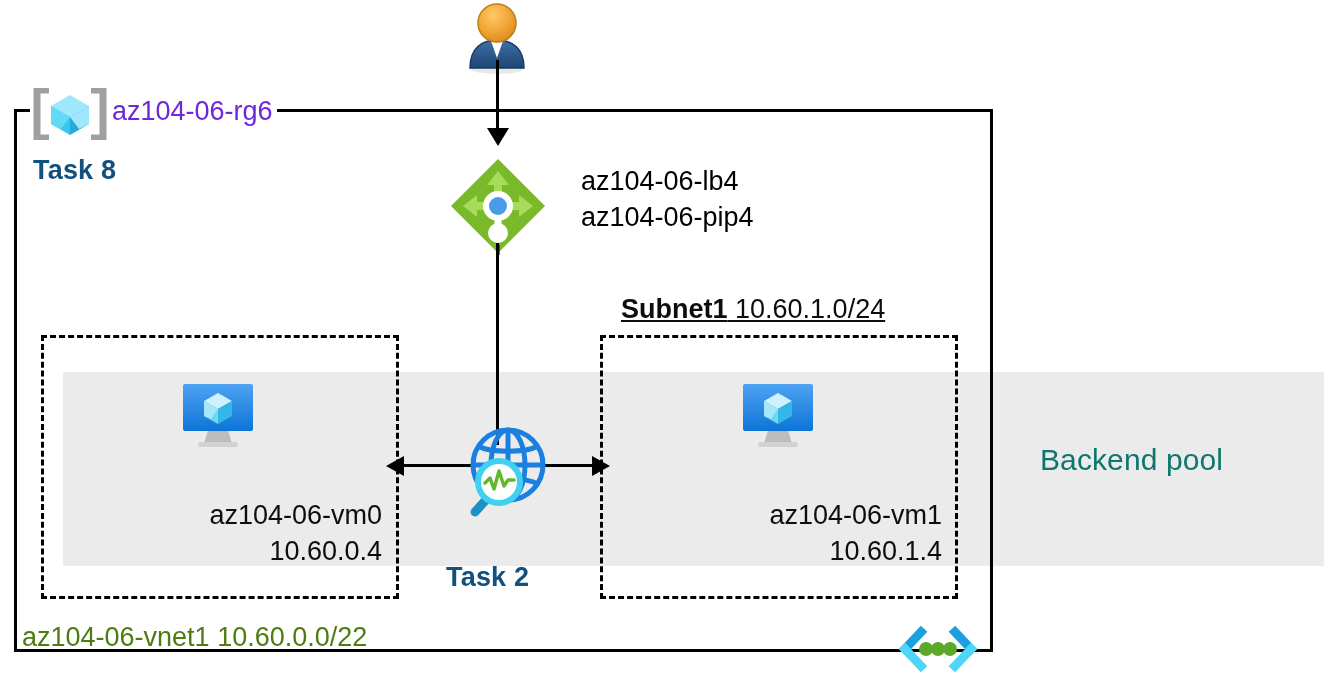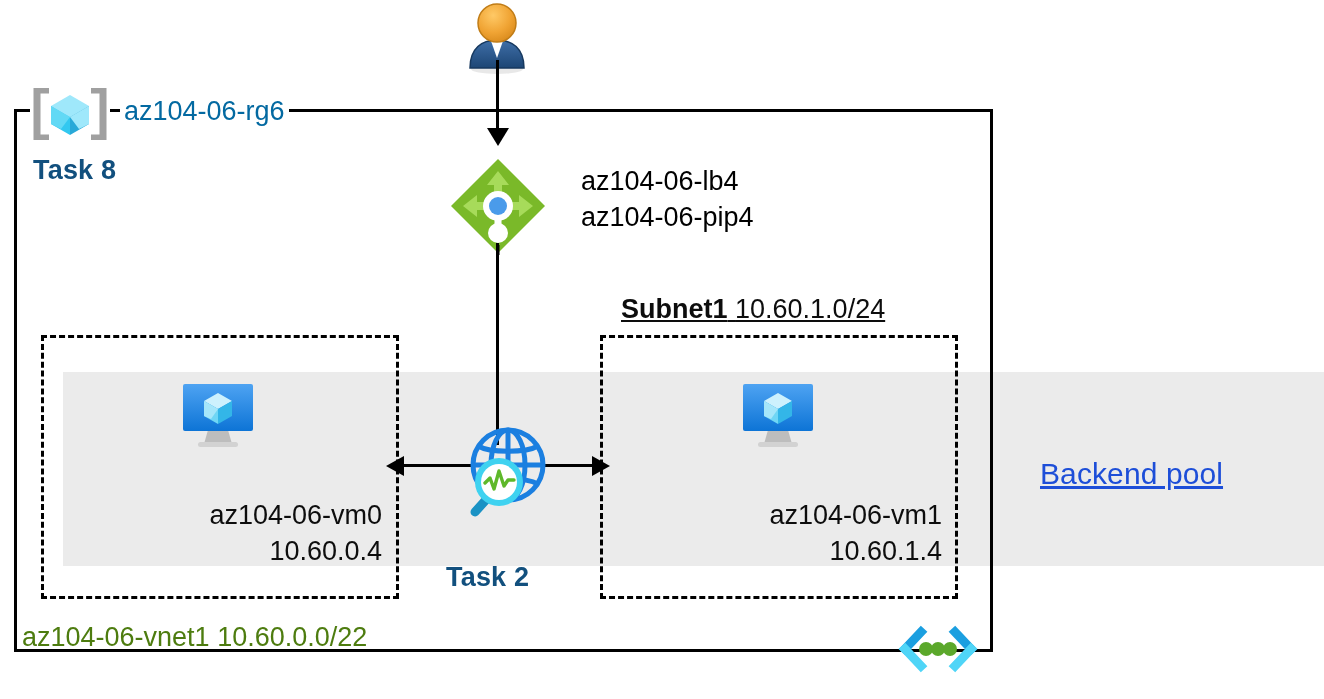--- a/index.html
+++ b/index.html
@@ -2,34 +2,34 @@
 <html><head>
 <meta charset="utf-8">
 <style>
   html,body{margin:0;padding:0;background:#ffffff;}
   body{width:1324px;height:699px;font-family:"Liberation Sans",sans-serif;overflow:hidden;}
   #stage{position:relative;width:1324px;height:699px;background:#fff;}
   .abs{position:absolute;}
 
   
   .backend-band{left:63px;top:372px;width:1261px;height:194px;background:#ebebeb;}
-  .backend-label{left:1040px;top:457px;width:280px;font-size:30px;color:#1d4ed8;
-                 letter-spacing:.1px;white-space:nowrap;text-decoration:underline;}
+  .backend-label{left:1040px;top:443px;width:280px;font-size:30px;color:#0f766e;
+                 letter-spacing:.1px;white-space:nowrap;}
 
   
   .rg-top{left:14px;top:109px;width:979px;height:3px;background:#000;}
   .rg-left{left:14px;top:109px;width:3px;height:543px;background:#000;}
   .rg-right{left:990px;top:109px;width:3px;height:543px;background:#000;}
   .rg-bottom{left:14px;top:649px;width:979px;height:3px;background:#000;}
   
   .rg-top-gap{left:30px;top:105px;width:80px;height:11px;background:#fff;}
 
   
   .rg-icon{left:31px;top:88px;width:78px;height:52px;}
-  .rg-label{left:120px;top:96px;font-size:27px;color:#0369a1;white-space:nowrap;background:#fff;padding:0 4px;}
+  .rg-label{left:108px;top:96px;font-size:27px;color:#6d28d9;white-space:nowrap;background:#fff;padding:0 4px;}
 
   .task1{left:33px;top:155px;font-size:27px;font-weight:bold;color:#12507e;letter-spacing:.2px;}
   .task2{left:446px;top:528px;font-size:27px;font-weight:bold;color:#12507e;letter-spacing:.2px;margin-top:34px;}
 
   
   .user-icon{left:461px;top:2px;width:72px;height:72px;}
 
   
   .arrow-v1-line{left:496px;top:60px;width:3px;height:72px;background:#000;}
   .arrow-v1-head{left:487px;top:128px;width:0;height:0;

